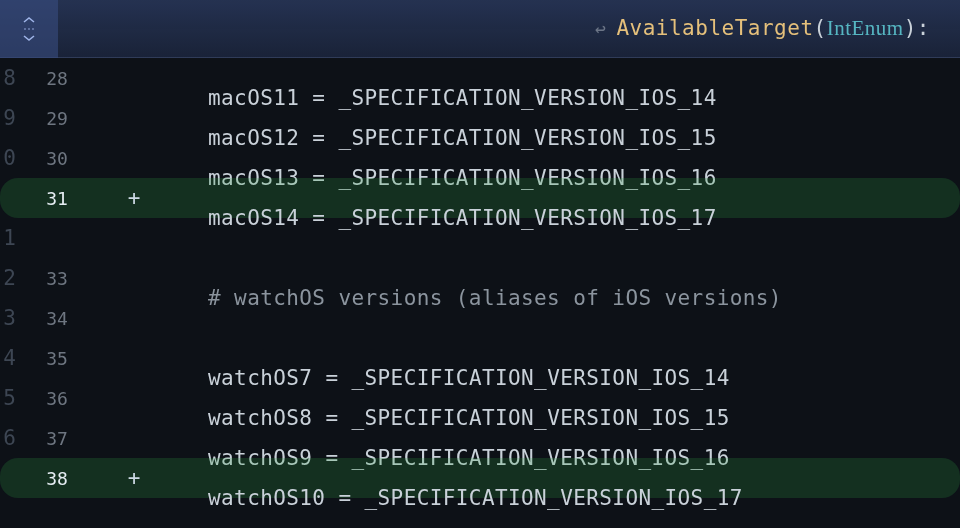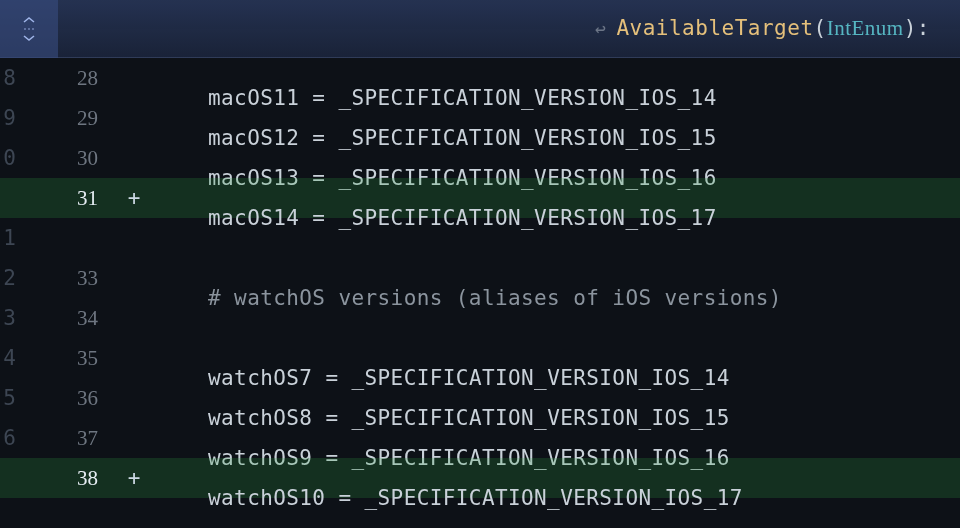--- a/index.html
+++ b/index.html
@@ -53,37 +53,37 @@
     left:0; right:0;
   }
   .line {
     display:flex;
     align-items:center;
     height:40px;
     position:relative;
   }
   .line.added {
     background: rgba(46,160,67,0.22);
+    border-radius: 18px;
   }
   .line.added .new-num { color:#e6edf3; font-weight:500; }
   .old-gutter {
     width:16px;
     text-align:right;
     color:#3d4653;
     font-size:21px;
     padding-right:0;
     overflow:hidden;
   }
   .new-gutter {
     width:96px;
-    text-align:right;
+    text-align:center;
     color:#6e7681;
-    font-size:21px;
+    font-size:18px;
     padding-right:14px;
-    font-family:Liberation Serif, serif;
   }
   .marker {
     width:44px;
     text-align:center;
     color:#9aa4b2;
     font-size:21px;
   }
   .line.added .marker { color:#cdd9e5; }
   .code {
     white-space:pre;

